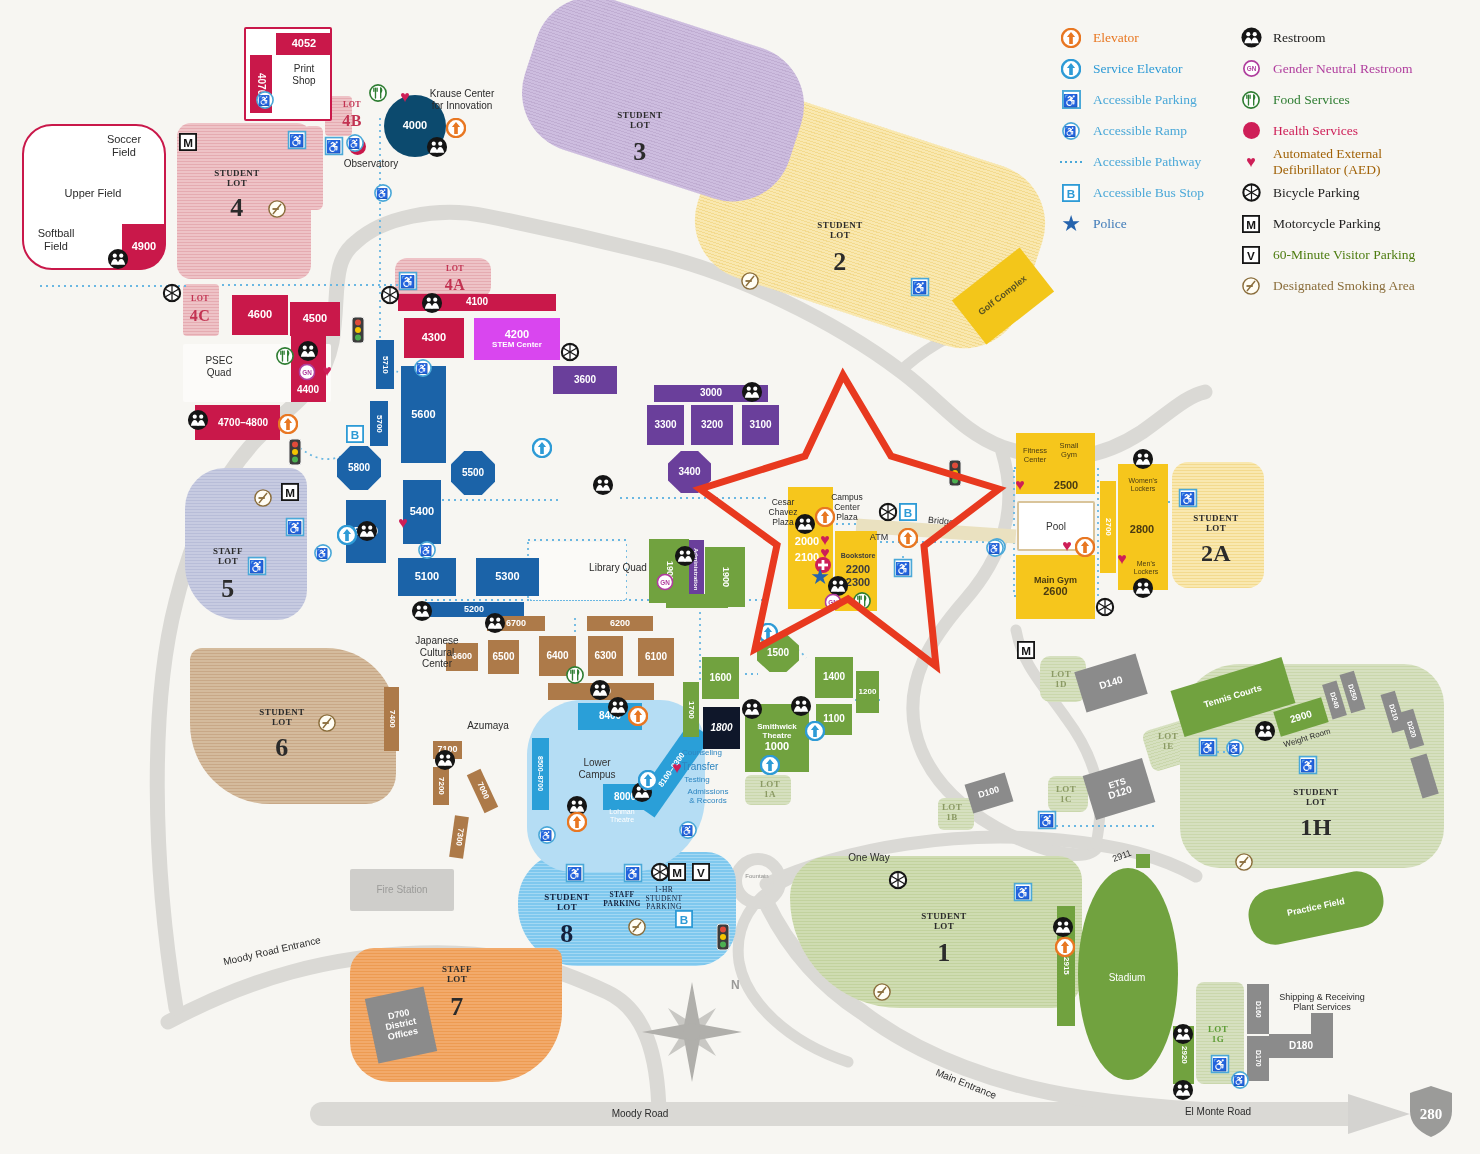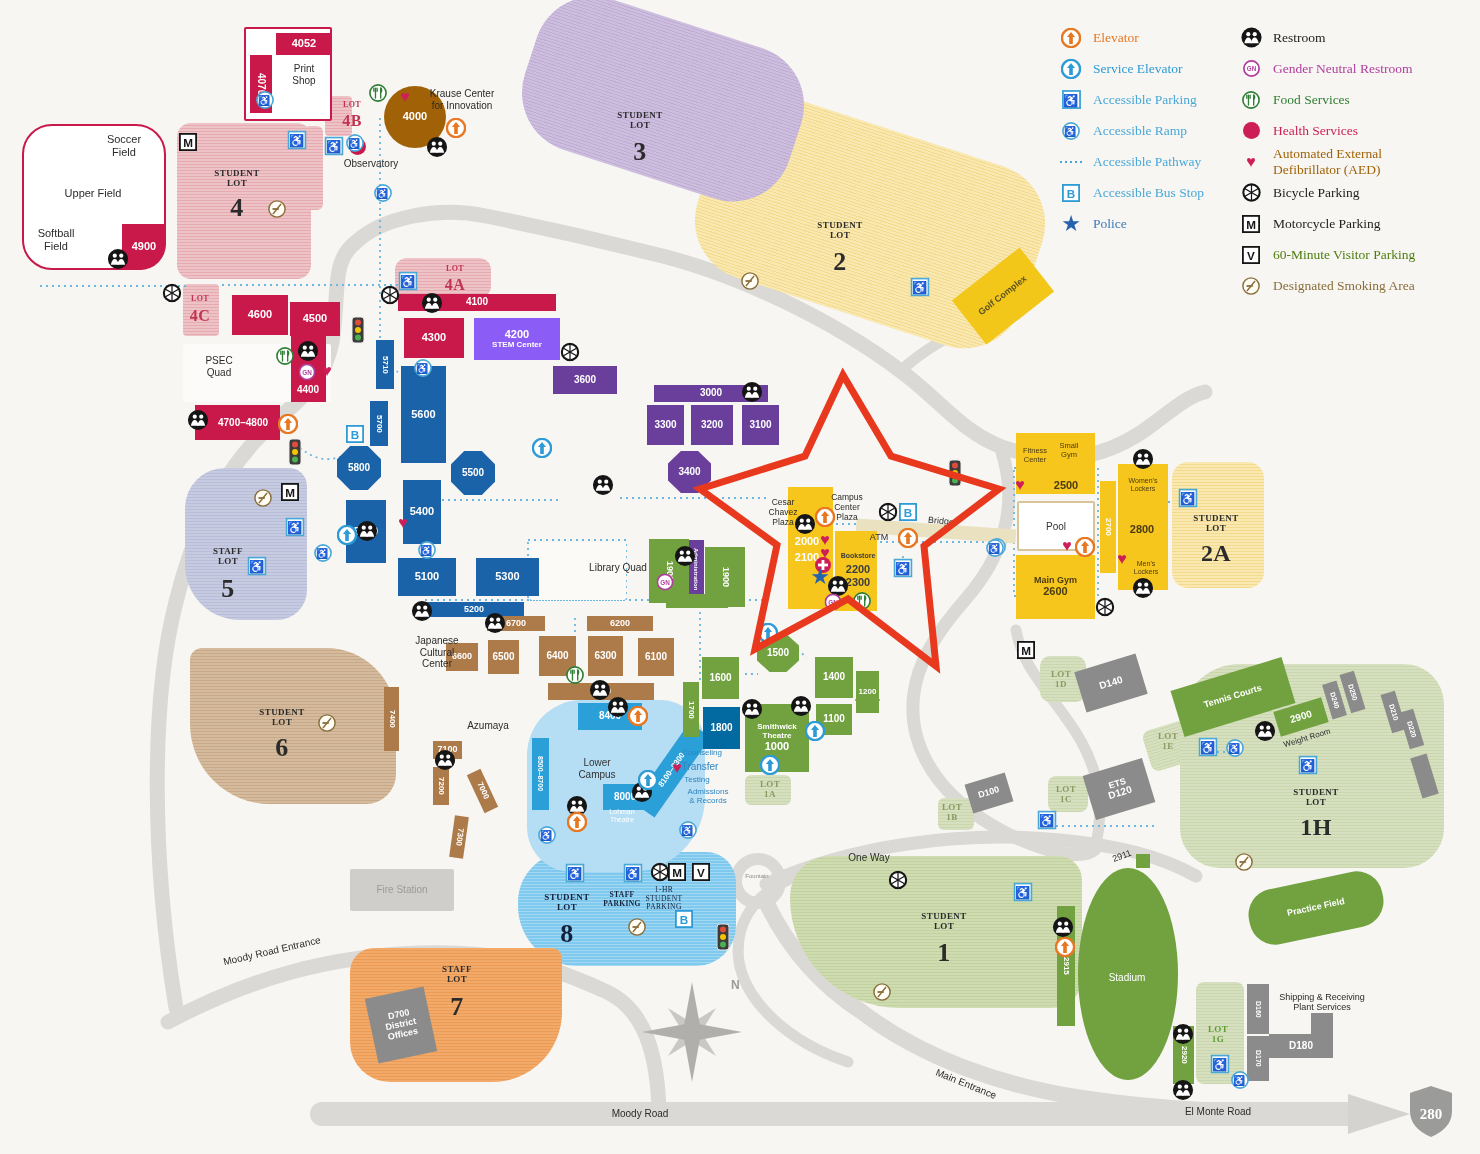--- a/index.html
+++ b/index.html
@@ -252,31 +252,31 @@
     <div class="bld" style="left: 527px; top: 700px; width: 178px; height: 172px; background: rgb(181, 221, 244); z-index: 5; border-radius: 55px 45px 75px;"></div>
     <div class="bld" style="left: 276px; top: 33px; width: 56px; height: 22px; background: rgb(201, 24, 74); z-index: 5;">
       <span style="font-size: 11px;">4052</span>
     </div>
     <div class="bld" style="left: 250px; top: 55px; width: 22px; height: 58px; background: rgb(201, 24, 74); z-index: 5;">
       <span class="vtxt" style="font-size: 10px;">4070</span>
     </div>
     <div class="bld" style="left: 122px; top: 224px; width: 44px; height: 46px; background: rgb(201, 24, 74); z-index: 5; border-radius: 0px 0px 26px;">
       <span style="font-size: 11px;">4900</span>
     </div>
-    <div class="bld" style="left: 384px; top: 86px; width: 62px; height: 62px; background: #a16207; z-index: 5; border-radius: 50%;">
+    <div class="bld" style="left: 384px; top: 95px; width: 62px; height: 62px; background: #0c4a6e; z-index: 5; border-radius: 50%;">
       <span style="font-size: 11px;">4000</span>
     </div>
     <div class="bld" style="left: 349px; top: 138px; width: 17px; height: 17px; background: rgb(201, 24, 74); z-index: 5; border-radius: 50%;"></div>
     <div class="bld" style="left: 398px; top: 294px; width: 158px; height: 17px; background: rgb(201, 24, 74); z-index: 5;">
       <span style="font-size: 10px;">4100</span>
     </div>
     <div class="bld" style="left: 404px; top: 318px; width: 60px; height: 40px; background: rgb(201, 24, 74); z-index: 5;">
       <span style="font-size: 11px;">4300</span>
     </div>
-    <div class="bld" style="left: 474px; top: 318px; width: 86px; height: 42px; background: #8b5cf6; z-index: 5;">
+    <div class="bld" style="left: 474px; top: 318px; width: 86px; height: 42px; background: #d946ef; z-index: 5;">
       <span style="font-size: 11px;">4200</span>
       <span style="font-size: 8px;">STEM Center</span>
     </div>
     <div class="bld" style="left: 232px; top: 295px; width: 56px; height: 40px; background: rgb(201, 24, 74); z-index: 5;">
       <span style="font-size: 11px;">4600</span>
     </div>
     <div class="bld" style="left: 290px; top: 302px; width: 50px; height: 34px; background: rgb(201, 24, 74); z-index: 5;">
       <span style="font-size: 11px;">4500</span>
     </div>
     <div class="bld" style="left: 291px; top: 336px; width: 35px; height: 66px; background: rgb(201, 24, 74); z-index: 5;"></div>
@@ -353,21 +353,21 @@
     <div class="bld" style="left: 666px; top: 594px; width: 62px; height: 14px; background: rgb(113, 162, 63); z-index: 5;"></div>
     <div class="bld oct" style="left: 757px; top: 634px; width: 42px; height: 38px; background: rgb(113, 162, 63); z-index: 5;">
       <span style="font-size: 10px;">1500</span>
     </div>
     <div class="bld" style="left: 702px; top: 657px; width: 37px; height: 42px; background: rgb(113, 162, 63); z-index: 5;">
       <span style="font-size: 10px;">1600</span>
     </div>
     <div class="bld" style="left: 683px; top: 682px; width: 16px; height: 55px; background: rgb(113, 162, 63); z-index: 5;">
       <span class="vtxt" style="font-size: 8px;">1700</span>
     </div>
-    <div class="bld" style="left: 703px; top: 707px; width: 37px; height: 42px; background: #0369a1; z-index: 5;">
+    <div class="bld" style="left: 703px; top: 707px; width: 37px; height: 42px; background: #0f172a; z-index: 5; font-style: italic;">
       <span style="font-size: 10px;">1800</span>
     </div>
     <div class="bld" style="left: 815px; top: 657px; width: 38px; height: 41px; background: rgb(113, 162, 63); z-index: 5;">
       <span style="font-size: 10px;">1400</span>
     </div>
     <div class="bld" style="left: 856px; top: 671px; width: 23px; height: 42px; background: rgb(113, 162, 63); z-index: 5;">
       <span style="font-size: 8px;">1200</span>
     </div>
     <div class="bld" style="left: 816px; top: 704px; width: 36px; height: 31px; background: rgb(113, 162, 63); z-index: 5;">
       <span style="font-size: 10px;">1100</span>

